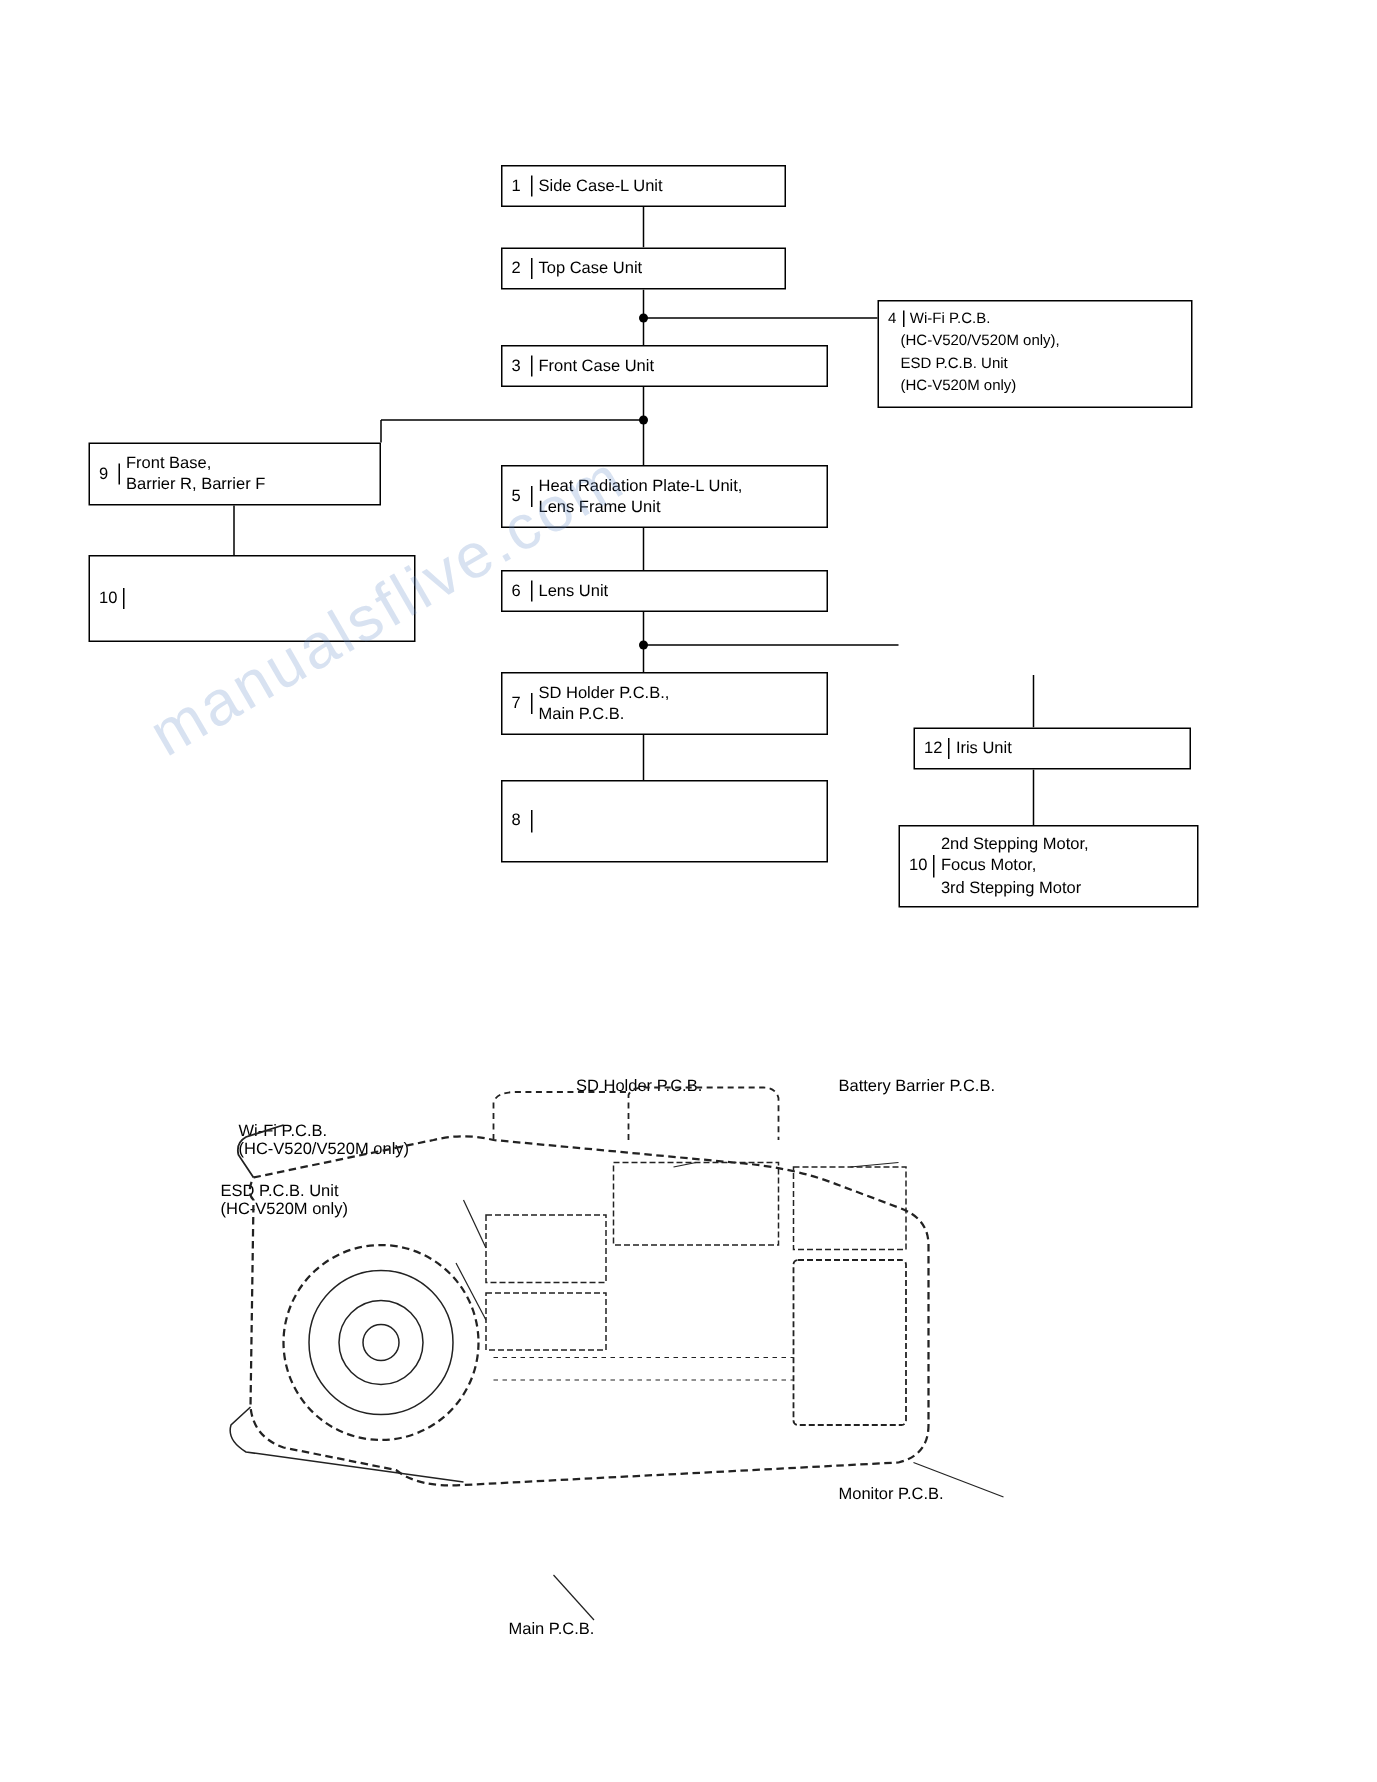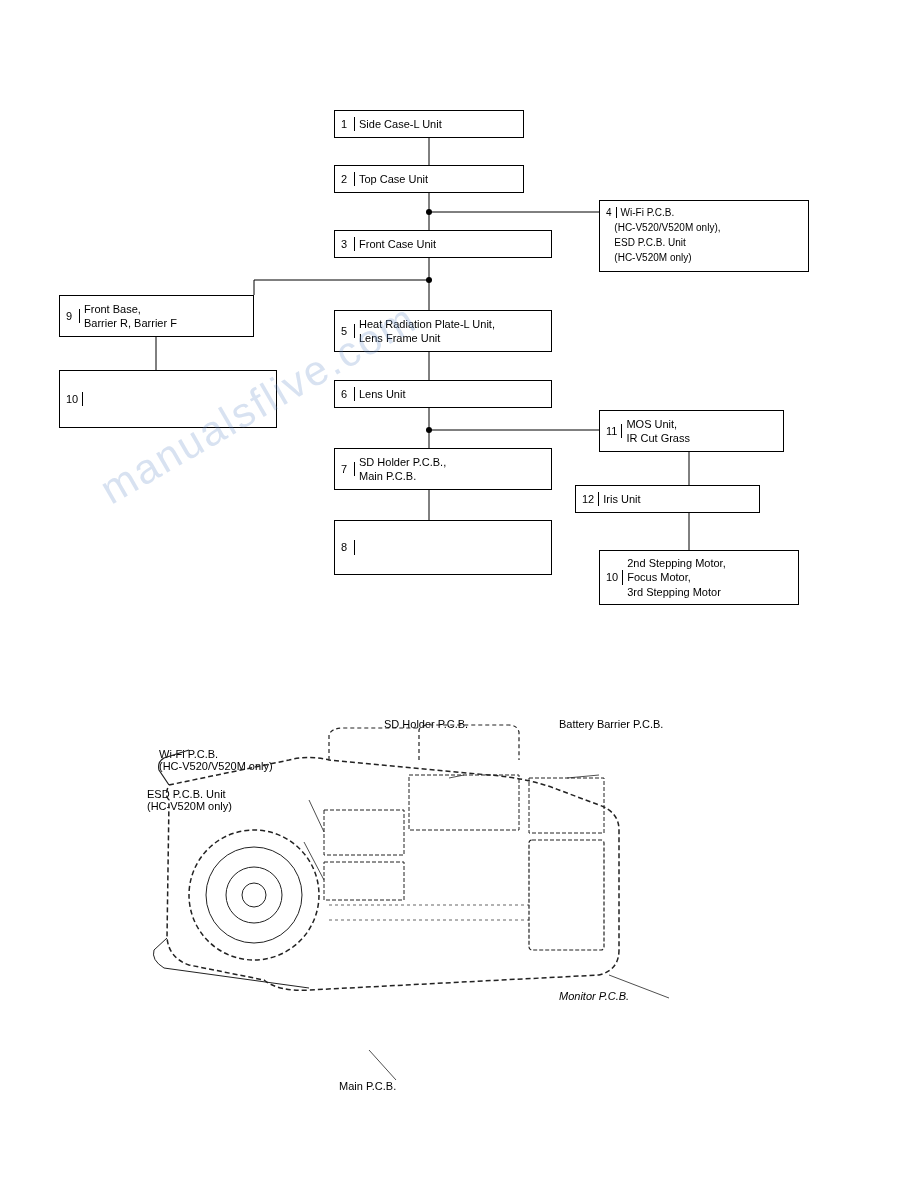--- a/index.html
+++ b/index.html
@@ -141,21 +141,21 @@
     <div class="box" style="left:305px;top:65px;width:190px;height:28px;display:flex;align-items:center;">
       <span class="box-number">2</span>
       <span>Top Case Unit</span>
     </div>
 
     <div class="box" style="left:305px;top:130px;width:218px;height:28px;display:flex;align-items:center;">
       <span class="box-number">3</span>
       <span>Front Case Unit</span>
     </div>
 
-    <div class="box" style="left:570px;top:100px;width:210px;height:72px;">
+    <div class="box" style="left:556px;top:100px;width:210px;height:72px;">
       <span style="font-size:10px;line-height:1.4;"><span style="margin-right:4px;border-right:1px solid #000;padding-right:4px;">4</span>Wi-Fi P.C.B.<br>&nbsp;&nbsp;&nbsp;(HC-V520/V520M only),<br>&nbsp;&nbsp;&nbsp;ESD P.C.B. Unit<br>&nbsp;&nbsp;&nbsp;(HC-V520M only)</span>
     </div>
 
     <div class="box" style="left:305px;top:210px;width:218px;height:42px;display:flex;align-items:center;">
       <span class="box-number">5</span>
       <span>Heat Radiation Plate-L Unit,<br>Lens Frame Unit</span>
     </div>
 
     <div class="box" style="left:305px;top:280px;width:218px;height:28px;display:flex;align-items:center;">
       <span class="box-number">6</span>
@@ -173,26 +173,22 @@
 
     <div class="box" style="left:30px;top:195px;width:195px;height:42px;display:flex;align-items:center;">
       <span class="box-number">9</span>
       <span>Front Base,<br>Barrier R, Barrier F</span>
     </div>
 
     <div class="box" style="left:30px;top:270px;width:218px;height:58px;display:flex;align-items:center;">
       <span class="box-number">10</span>
     </div>
 
-    <div class="box" style="left:570px;top:310px;width:185px;height:42px;display:flex;align-items:center;">
-      <span class="box-number">11</span>
-      <span>MOS Unit,<br>IR Cut Grass</span>
-    </div>
-
-    <div class="box" style="left:546px;top:385px;width:185px;height:28px;display:flex;align-items:center;">
+
+    <div class="box" style="left:580px;top:385px;width:185px;height:28px;display:flex;align-items:center;">
       <span class="box-number">12</span>
       <span>Iris Unit</span>
     </div>
 
     <div class="box" style="left:570px;top:450px;width:200px;height:55px;display:flex;align-items:center;">
       <span class="box-number">10</span>
       <span>2nd Stepping Motor,<br>Focus Motor,<br>3rd Stepping Motor</span>
     </div>
   </div>
 
@@ -235,21 +231,21 @@
       <line x1="458" y1="58" x2="490" y2="55" stroke="#222" stroke-width="0.8"></line>
 
       <line x1="215" y1="112" x2="200" y2="80" stroke="#222" stroke-width="0.8"></line>
 
       <line x1="215" y1="160" x2="195" y2="122" stroke="#222" stroke-width="0.8"></line>
 
       <line x1="220" y1="185" x2="420" y2="185" stroke="#222" stroke-width="0.7" stroke-dasharray="3,3"></line>
       <line x1="220" y1="200" x2="420" y2="200" stroke="#222" stroke-width="0.7" stroke-dasharray="3,3"></line>
     </svg>
 
-    <div class="camera-label" style="left:530px;top:310px;font-style:italic;">Monitor P.C.B.</div>
+    <div class="camera-label" style="left:530px;top:310px;">Monitor P.C.B.</div>
     <div class="camera-label" style="left:310px;top:400px;">Main P.C.B.</div>
 
     <svg style="position:absolute;top:0;left:0;width:100%;height:100%;pointer-events:none;">
 
       <line x1="640" y1="318" x2="580" y2="295" stroke="#222" stroke-width="0.8"></line>
 
       <line x1="367" y1="400" x2="340" y2="370" stroke="#222" stroke-width="0.8"></line>
     </svg>
 
   </div>

